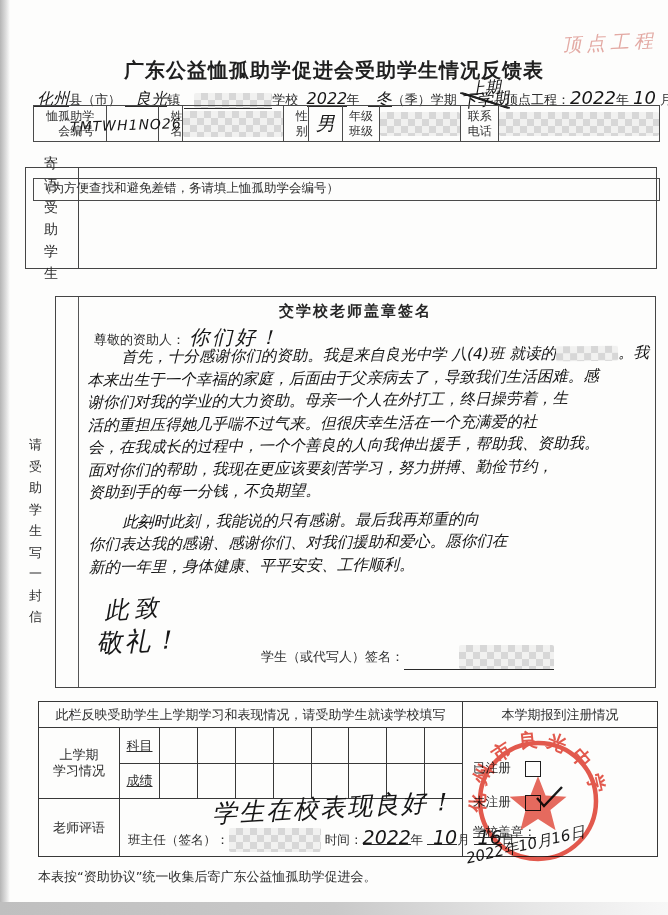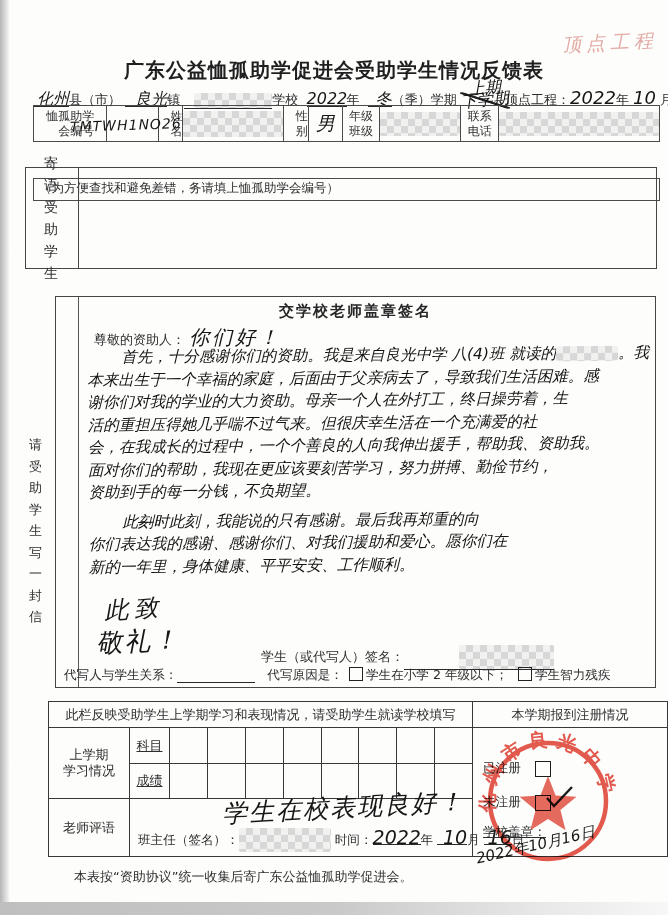--- a/index.html
+++ b/index.html
@@ -61,21 +61,21 @@
   .para2{margin-top:7px;}
   .para2 .first{text-indent:34px;}
   .strike{text-decoration:line-through;}
   .closing-1{position:absolute;left:48px;top:296px;font-size:24px;letter-spacing:6px;transform:rotate(-4deg);}
   .closing-2{position:absolute;left:40px;top:327px;font-size:26px;letter-spacing:2px;transform:rotate(-3deg);}
   .sign-row{position:absolute;left:205px;top:348px;font-size:13px;}
   .proxy-row{position:absolute;left:8px;bottom:3px;right:6px;font-size:12.6px;white-space:nowrap;}
   .cb{display:inline-block;width:12px;height:12px;border:1.4px solid #222;vertical-align:-2px;margin:0 3px 0 2px;}
   
   .bottom-table{position:absolute;top:701px;left:38px;width:620px;height:156px;box-sizing:border-box;
-        border:1.4px solid #383838;font-size:13px;margin-left:10px;}
+        border:1.4px solid #383838;font-size:13px;}
   .bt-header{display:flex;height:26px;border-bottom:1px solid #383838;box-sizing:border-box;}
   .bt-header .hl{width:424px;border-right:1px solid #383838;display:flex;align-items:center;
         justify-content:center;box-sizing:border-box;}
   .bt-header .hr{flex:1;display:flex;align-items:center;justify-content:center;}
   .bt-body{display:flex;height:128px;}
   .bt-left{width:424px;border-right:1px solid #383838;box-sizing:border-box;display:grid;
         grid-template-columns:80px 40px repeat(8,1fr);grid-template-rows:35px 35px 1fr;}
   .bt-left .gcell{box-sizing:border-box;display:flex;align-items:center;justify-content:center;
         white-space:pre-line;text-align:center;line-height:16px;}
   .bl{border-left:1px solid #383838;text-decoration:underline;}
@@ -87,21 +87,21 @@
         transform:rotate(-3deg);letter-spacing:2px;}
   .homeroom-line{position:absolute;left:8px;bottom:4px;font-size:12.6px;white-space:nowrap;}
   .homeroom-line .hw{font-size:19px;}
   .bt-right{flex:1;position:relative;padding:6px 0 0 10px;box-sizing:border-box;font-size:12.6px;}
   .reg-row{position:absolute;left:10px;display:flex;align-items:center;}
   .cb-lg{width:14px;height:14px;border:1.6px solid #1d1d1d;display:inline-block;margin-left:14px;}
   .check-svg{position:absolute;left:56px;top:-12px;}
   .stamp-label{position:absolute;left:10px;top:96px;text-decoration:underline;}
   .stamp-date{position:absolute;left:2px;bottom:1px;font-size:15px;transform:rotate(-13deg);white-space:nowrap;}
   .stamp{position:absolute;left:0px;top:-2px;width:150px;height:150px;opacity:.82;mix-blend-mode:multiply;}
-  .footer{position:absolute;top:868px;left:38px;font-size:13px;margin-left:36px;}
+  .footer{position:absolute;top:868px;left:38px;font-size:13px;}
 </style>
 </head>
 <body>
 
 <div class="page">
   <div class="edge-left"></div>
 
   <div class="annotation-tr hw">顶点工程</div>
 
   <div class="title">广东公益恤孤助学促进会受助学生情况反馈表</div>
@@ -159,26 +159,20 @@
       <div class="para2">
         <div class="letter-line first"><span>此</span><span class="strike">刻</span><span>时此刻，我能说的只有感谢。最后我再郑重的向</span></div>
         <div class="letter-line">你们表达我的感谢、感谢你们、对我们援助和爱心。愿你们在</div>
         <div class="letter-line">新的一年里，身体健康、平平安安、工作顺利。</div>
       </div>
     </div>
     <div class="closing-1 hw">此致</div>
     <div class="closing-2 hw">敬礼！</div>
     <div class="sign-row">
       <span>学生（或代写人）签名：</span><span class="ul" style="width:150px"><span class="blur" style="width:95px;height:24px"></span></span>
-    </div>
-    <div class="proxy-row">
-      <span>代写人与学生关系：</span><span class="ul" style="width:78px">&nbsp;</span>&nbsp;&nbsp;
-      <span>代写原因是：</span>
-      <span class="cb"></span><span>学生在小学 2 年级以下；</span>&nbsp;
-      <span class="cb"></span><span>学生智力残疾</span>
     </div>
   </div>
 
   <div class="bottom-table">
     <div class="bt-header">
       <div class="hl">此栏反映受助学生上学期学习和表现情况，请受助学生就读学校填写</div>
       <div class="hr">本学期报到注册情况</div>
     </div>
     <div class="bt-body">
       <div class="bt-left">

